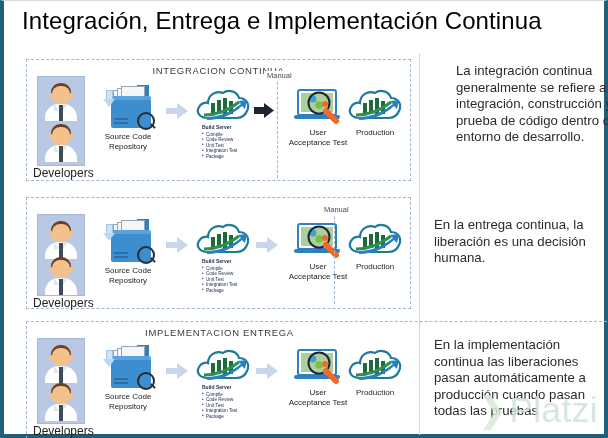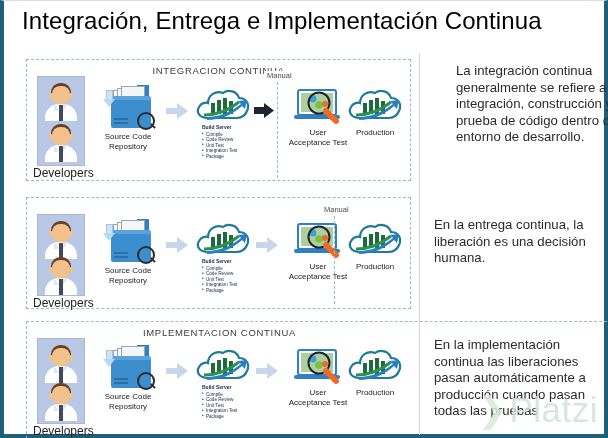--- a/index.html
+++ b/index.html
@@ -400,21 +400,21 @@
           <rect x="35" y="17" width="4" height="13" fill="#1d6b3a"></rect>
           <path d="M10 31 C22 31 34 27 45 18" stroke="#2f8f4e" stroke-width="3" fill="none"></path>
           <path d="M13 33 C25 33 37 28 47 20 L44 17 L53 16 L51 25 L48 22 C38 31 26 36 13 36 Z" fill="#2a7fc1"></path>
         </svg>
       </div>
       <div class="node-label">Production</div>
     </div>
   </div>
 
   <div class="panel p3">
-    <div class="panel-title">IMPLEMENTACION CONTINUA</div>
+    <div class="panel-title">IMPLEMENTACION ENTREGA</div>
 
     <div class="dev-box">
       <div class="avatar a1">
         <div class="av-hair"></div>
           <div class="av-ear l"></div>
           <div class="av-ear r"></div>
         <div class="av-face"></div>
           <div class="av-body"></div>
         <div class="av-collar-l"></div>
           <div class="av-collar-r"></div>

